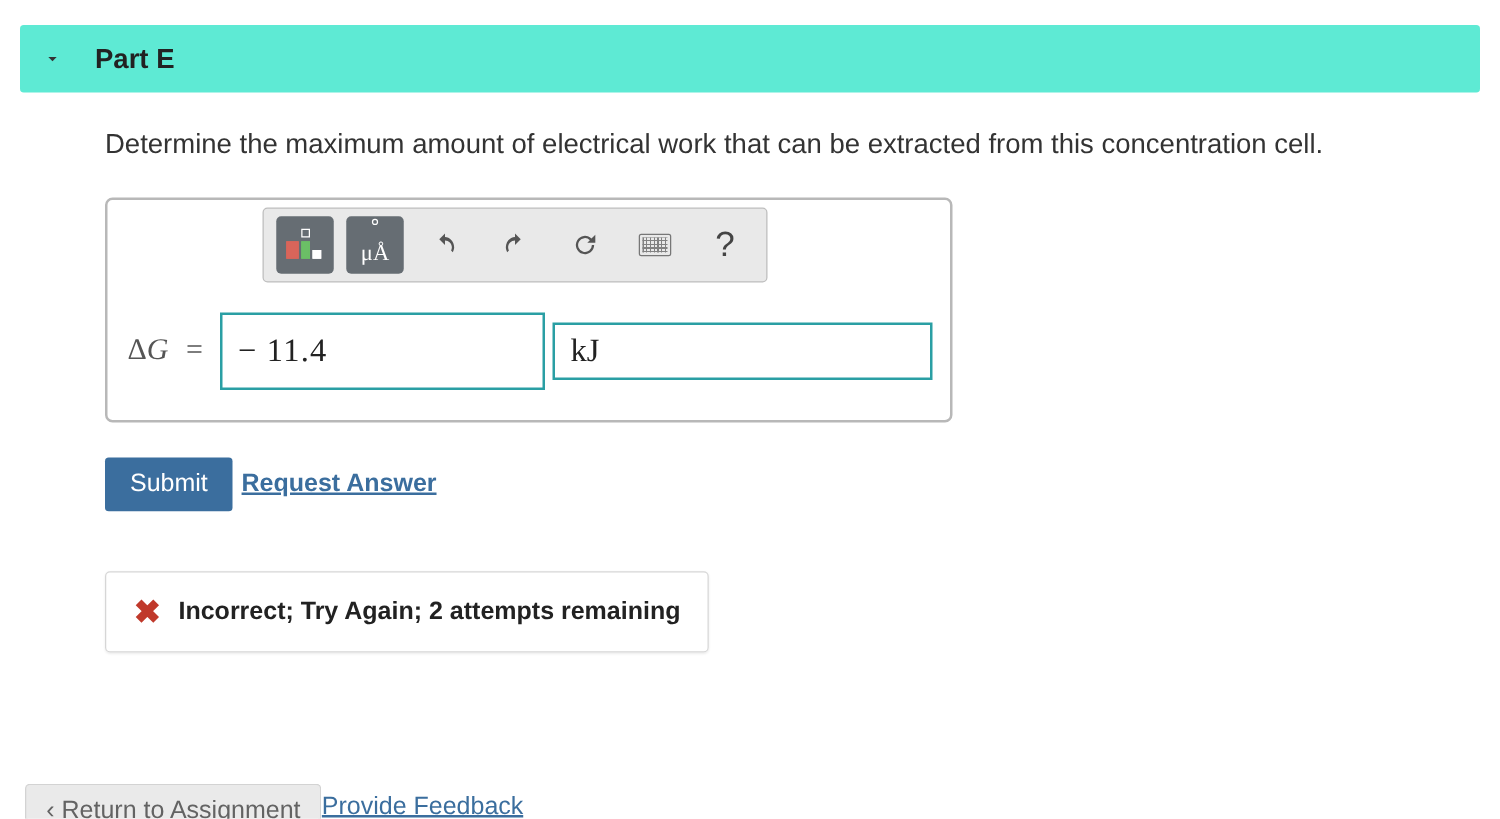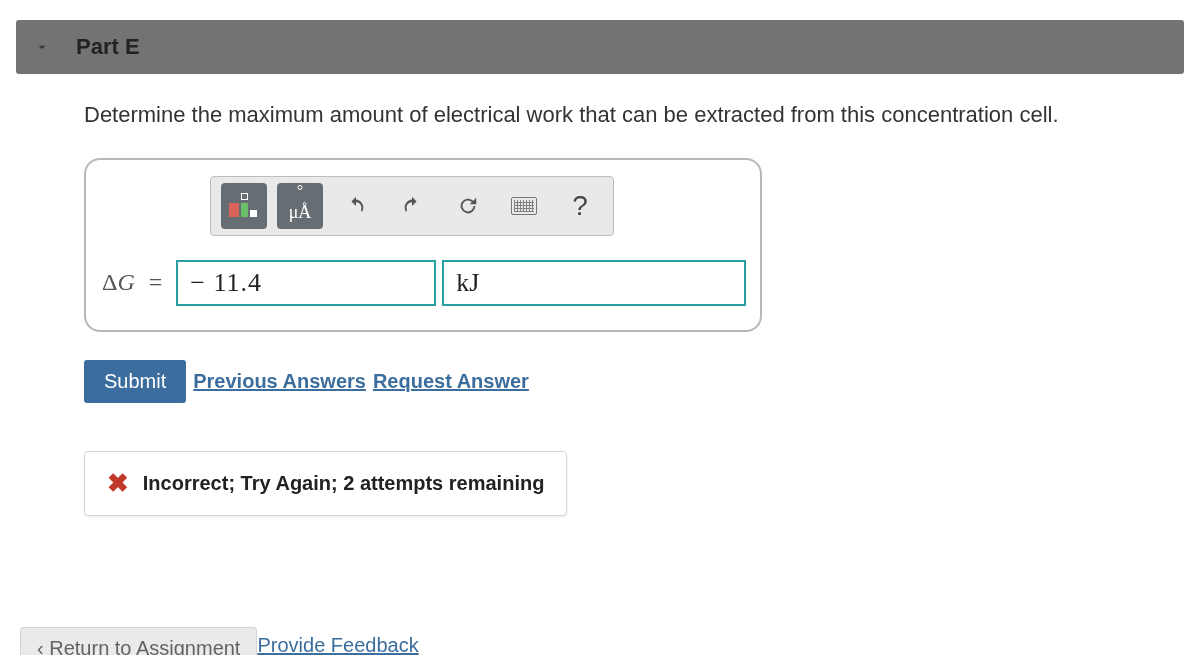--- a/index.html
+++ b/index.html
@@ -1,41 +1,41 @@
 <!DOCTYPE html>
 <html><head>
 <meta charset="utf-8">
 <style>
   * { box-sizing: border-box; margin: 0; padding: 0; }
   body { font-family: Arial, Helvetica, sans-serif; background: #fff; padding: 20px 16px 0 16px; color: #333; }
-  .part-hdr { display: flex; align-items: center; background: #737373; border-radius: 3px; padding: 14px 18px; margin-bottom: 26px; }
+  .part-hdr { display: flex; align-items: center; background: #5eead4; border-radius: 3px; padding: 14px 18px; margin-bottom: 26px; }
   .caret { margin-right: 26px; cursor: pointer; }
   .caret svg { width: 16px; height: 16px; display: block; }
   .part-title { font-weight: 700; font-size: 22px; color: #222; }
   .content { padding: 0 0 0 68px; }
   .prompt { font-size: 22px; color: #333; margin-bottom: 28px; line-height: 1.35; }
-  .answer-box { border: 2px solid #b8b8b8; border-radius: 16px; padding: 16px 14px 24px 14px; display: inline-block; min-width: 650px; }
+  .answer-box { border: 2px solid #b8b8b8; border-radius: 6px; padding: 6px 14px 24px 14px; display: inline-block; min-width: 650px; }
   .toolbar { display: inline-flex; align-items: center; background: #e9e9e9; border: 1px solid #bdbdbd; border-radius: 4px; padding: 6px 10px; gap: 10px; margin-left: 110px; }
   .tb-btn { width: 46px; height: 46px; display: flex; align-items: center; justify-content: center; border-radius: 4px; font-size: 22px; cursor: pointer; color: #444; }
   .tb-btn.special { background: #666d73; color: #fff; font-size: 18px; font-family: "Times New Roman", serif; }
   .tb-btn.fmt { background: #666d73; color: #fff; position: relative; }
   .fmt-grid { position: relative; width: 30px; height: 26px; }
   .fmt-box { position: absolute; border: 1px solid #fff; }
   .fmt-b1 { left: 0; top: 10px; width: 10px; height: 14px; background: #d9655a; border-color:#d9655a;}
   .fmt-b2 { left: 12px; top: 0; width: 7px; height: 7px; border-color:#fff;}
   .fmt-b3 { left: 12px; top: 10px; width: 7px; height: 14px; background: #6bbf66; border-color:#6bbf66;}
   .fmt-b4 { left: 21px; top: 17px; width: 7px; height: 7px; background:#fff;}
   .tb-btn svg { width: 22px; height: 22px; }
   .kb-icon { border: 1px solid #777; width: 26px; height: 18px; border-radius: 2px; position: relative; }
   .kb-icon::after { content: ""; position: absolute; left: 2px; right: 2px; top: 2px; bottom: 2px; background: repeating-linear-gradient(0deg,#777 0,#777 1px,transparent 1px,transparent 3px), repeating-linear-gradient(90deg,#777 0,#777 1px,transparent 1px,transparent 3px); opacity:.9;}
   .answer-row { display: flex; align-items: center; gap: 6px; margin-top: 24px; font-size: 24px; }
   .delta-g { font-family: "Times New Roman", serif; font-style: italic; color: #555; padding: 0 8px 0 2px; }
   .delta-g .delta { font-style: normal; }
   .eq { font-family: "Times New Roman", serif; color: #555; padding-right: 8px; }
-  .val-box { border: 2px solid #2a9fa4; height: 46px; padding: 0 12px; display: flex; align-items: center; font-family: "Times New Roman", serif; font-size: 26px; color: #222; letter-spacing: 1px; width: 260px; }
+  .val-box { border: 2px solid #2a9fa4; height: 62px; padding: 0 12px; display: flex; align-items: center; font-family: "Times New Roman", serif; font-size: 26px; color: #222; letter-spacing: 1px; width: 260px; }
   .unit-box { border: 2px solid #2a9fa4; height: 46px; padding: 0 12px; display: flex; align-items: center; font-family: "Times New Roman", serif; font-size: 26px; color: #222; width: 304px; }
   .actions { display: flex; align-items: center; gap: 7px; margin-top: 28px; }
   .submit-btn { background: #3b6e9e; color: #fff; font-size: 20px; padding: 10px 20px; border: none; border-radius: 3px; cursor: pointer; }
   .link { color: #3b6e9e; text-decoration: underline; font-weight: 700; font-size: 20px; cursor: pointer; }
   .feedback-box { display: inline-flex; align-items: center; gap: 14px; border: 1px solid #d6d6d6; border-radius: 4px; padding: 16px 22px; margin-top: 48px; margin-bottom: 48px; box-shadow: 0 1px 2px rgba(0,0,0,.08);}
   .x-icon { color: #c0392b; font-size: 26px; font-weight: 900; }
   .feedback-text { font-weight: 700; font-size: 20px; color: #222; }
   .footer { display: flex; align-items: flex-end; position: absolute; bottom: 0; left: 0; padding: 0 0 0 20px; width:100%;}
   .return-btn { background: #eaeaea; border: 1px solid #d3d3d3; border-bottom: none; border-radius: 4px 4px 0 0; padding: 10px 16px 0px 16px; font-size: 20px; color: #636363; cursor: pointer; overflow: hidden; height: 28px; line-height: 20px;}
   .provide-link { color: #3b6e9e; text-decoration: underline; font-size: 20px; cursor: pointer; height:28px; overflow:hidden; line-height:20px; padding-top:8px;}
@@ -101,21 +101,20 @@
           <span>− 11.4</span>
         </div>
       <div class="unit-box">
           <span>kJ</span>
         </div>
     </div>
   </div>
 
   <div class="actions">
     <button class="submit-btn">Submit</button>
-    <span class="link">Previous Answers</span>
     <span class="link">Request Answer</span>
   </div>
 
   <div class="feedback-box">
     <span class="x-icon">✖</span>
     <span class="feedback-text">Incorrect; Try Again; 2 attempts remaining</span>
   </div>
 </div>
 
 <div class="footer">

